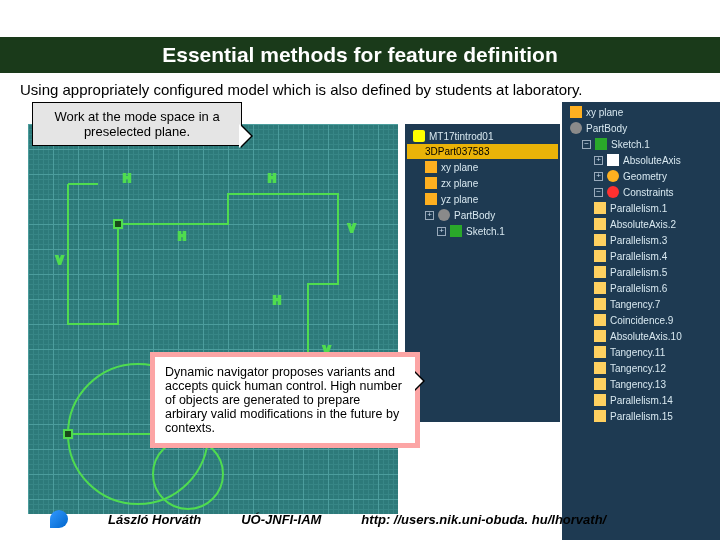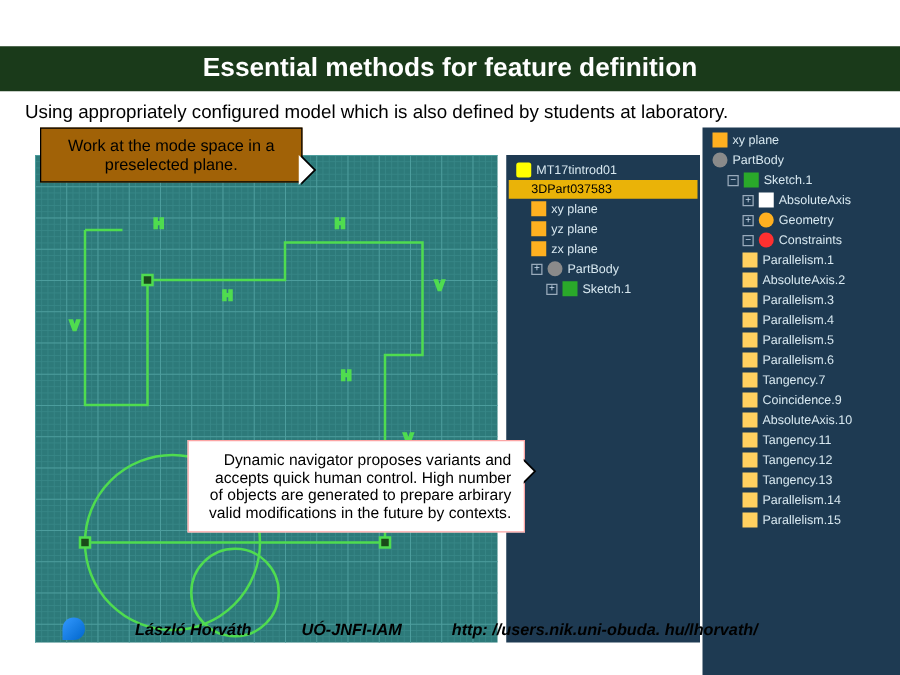--- a/index.html
+++ b/index.html
@@ -58,21 +58,21 @@
     stroke: #4fdc4f;
     stroke-width: 2;
     fill: none;
   }
   
   .tree-mid {
     position: absolute;
     left: 405px;
     top: 22px;
     width: 155px;
-    height: 390px;
+    height: 298px;
     background: #1e3a52;
     color: #d8e8f0;
     font-size: 10px;
     padding: 4px 2px;
   }
   .tree-right {
     position: absolute;
     left: 562px;
     top: 0;
     width: 158px;
@@ -117,21 +117,21 @@
     line-height: 1;
     flex-shrink: 0;
     color: #cde;
   }
   
   .callout1 {
     position: absolute;
     left: 32px;
     top: 0px;
     width: 210px;
-    background: #a16207;
+    background: #e5e5e5;
     border: 1px solid #000;
     font-size: 13px;
     text-align: center;
     padding: 6px 8px;
     z-index: 10;
   }
   .callout1::after {
     content: "";
     position: absolute;
     right: -24px;
@@ -148,23 +148,23 @@
     border-left-color: #fff;
     z-index: 1;
     margin-top: 0;
   }
   .callout2 {
     position: absolute;
     left: 150px;
     top: 250px;
     width: 270px;
     background: #fff;
-    border: 1px solid #fca5a5;
+    border: 5px solid #fca5a5;
     font-size: 12.5px;
-    text-align: right;
+    text-align: left;
     padding: 8px 10px;
     z-index: 10;
   }
   .callout2::after {
     content: "";
     position: absolute;
     right: -20px;
     top: 14px;
     border: 10px solid transparent;
     border-left-color: #000;
@@ -173,21 +173,21 @@
     content: "";
     position: absolute;
     right: -18px;
     top: 14px;
     border: 10px solid transparent;
     border-left-color: #fff;
     z-index: 1;
   }
   .footer {
     position: absolute;
-    bottom: 16px;
+    bottom: 0;
     left: 0;
     right: 0;
     height: 42px;
     display: flex;
     align-items: center;
     gap: 40px;
     padding: 0 50px;
     font-size: 13px;
     font-style: italic;
     font-weight: bold;
@@ -238,25 +238,25 @@
     <div class="tree-item indent1 sel">
       <span>3DPart037583</span>
     </div>
     <div id="mid-planes">
         <div class="tree-item indent1">
           <span class="ticon i-plane"></span>
           <span>xy plane</span>
         </div>
         <div class="tree-item indent1">
           <span class="ticon i-plane"></span>
-          <span>yz plane</span>
+          <span>zx plane</span>
         </div>
         <div class="tree-item indent1">
           <span class="ticon i-plane"></span>
-          <span>zx plane</span>
+          <span>yz plane</span>
         </div>
       </div>
     <div class="tree-item indent1">
       <span class="plus">+</span>
       <span class="ticon i-body"></span>
       <span>PartBody</span>
     </div>
     <div class="tree-item indent2">
       <span class="plus">+</span>
       <span class="ticon i-sketch"></span>

